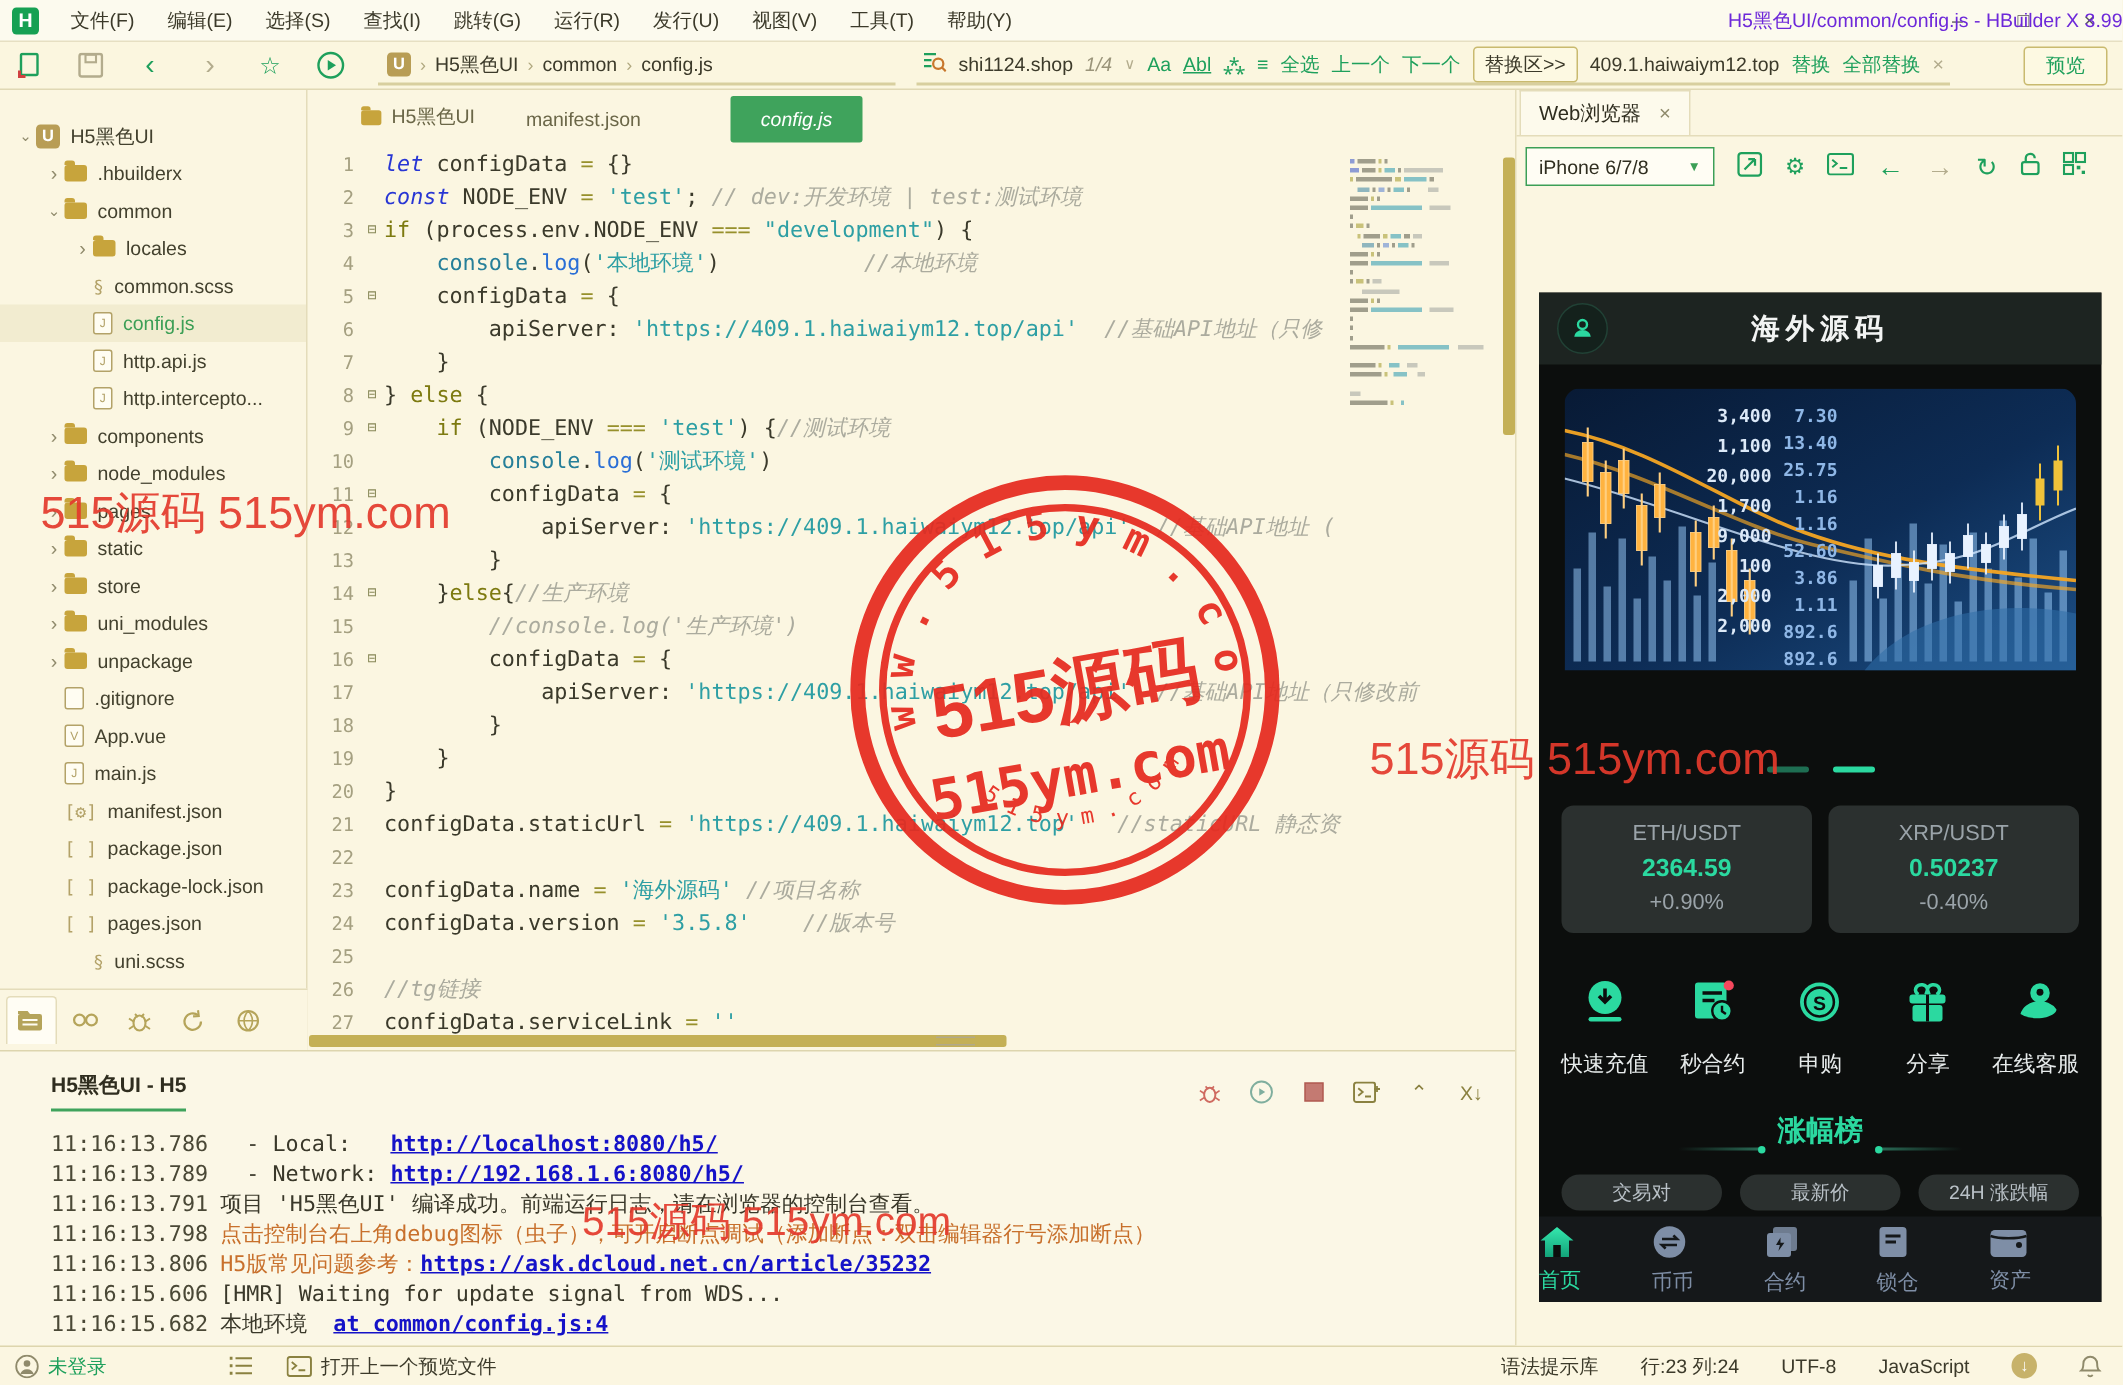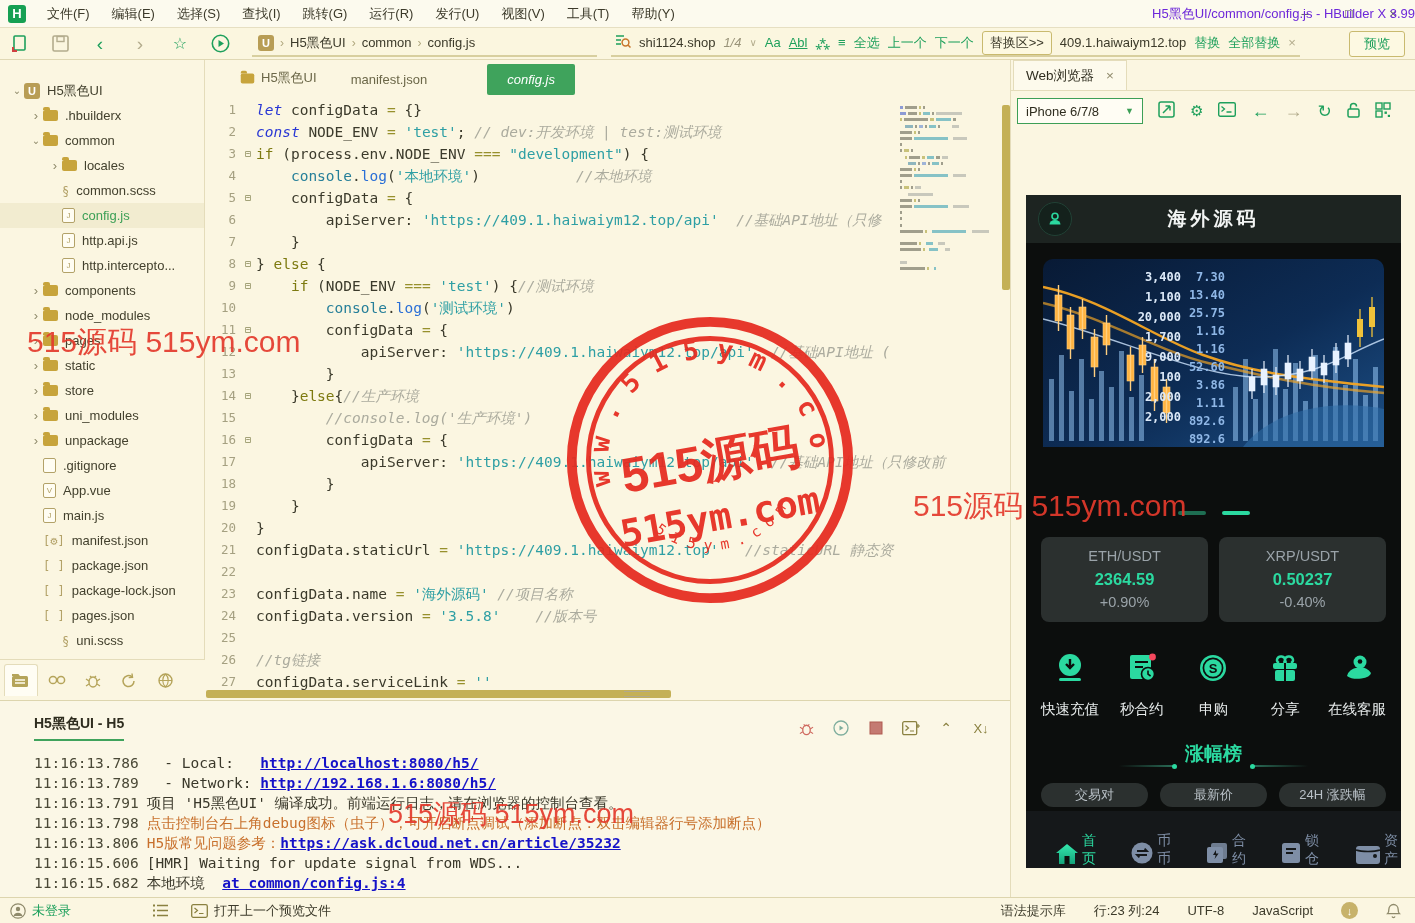--- a/index.html
+++ b/index.html
@@ -121,21 +121,21 @@
   .secline.l::after { right:-2px; } .secline.r::after { left:-2px; }
   #pillrow { display:flex; gap:12px; margin:16px 15px 0 15px; }
   .pill { flex:1; background:#2b302f; border-radius:14px; height:24px; display:flex; align-items:center; justify-content:center; color:#b9c1c7; font-size:13px; }
   #mktrows { margin:4px 15px 0 15px; }
   .mrow2 { display:flex; align-items:center; height:52px; }
   .mpair { width:120px; font-size:16px; }
   .mbase { color:#2bd9a0; font-weight:bold; } .mquote { color:#8d969c; }
   .mprice { flex:1; text-align:center; color:#c7ced5; font-size:16px; font-weight:bold; }
   .mbadge { width:92px; height:35px; background:#2bd9a0; border-radius:7px; color:#fff; font-size:15.5px; font-weight:bold; display:flex; align-items:center; justify-content:center; }
   #tabbar { position:absolute; left:0; bottom:0; width:375px; height:57px; background:#15181a; display:flex; }
-  .apptab { flex:1; display:flex; flex-direction:row; align-items:flex-end; justify-content:center; gap:3px; color:#7e8ea6; font-size:14px;margin-left:29px; }
+  .apptab { flex:1; display:flex; flex-direction:column; align-items:flex-start; justify-content:center; gap:3px; color:#7e8ea6; font-size:14px; }
   .apptab.active { color:#2bd9a0; }
 
   
   .wm { position:absolute; color:#e43a2c; font-size:30px; font-weight:500; white-space:nowrap; z-index:50; opacity:.92; pointer-events:none; }
   #stamp { position:absolute; left:563px; top:313px; z-index:51; opacity:.93; pointer-events:none; }
 </style>
 </head>
 <body>
 
 <div id="stage">

